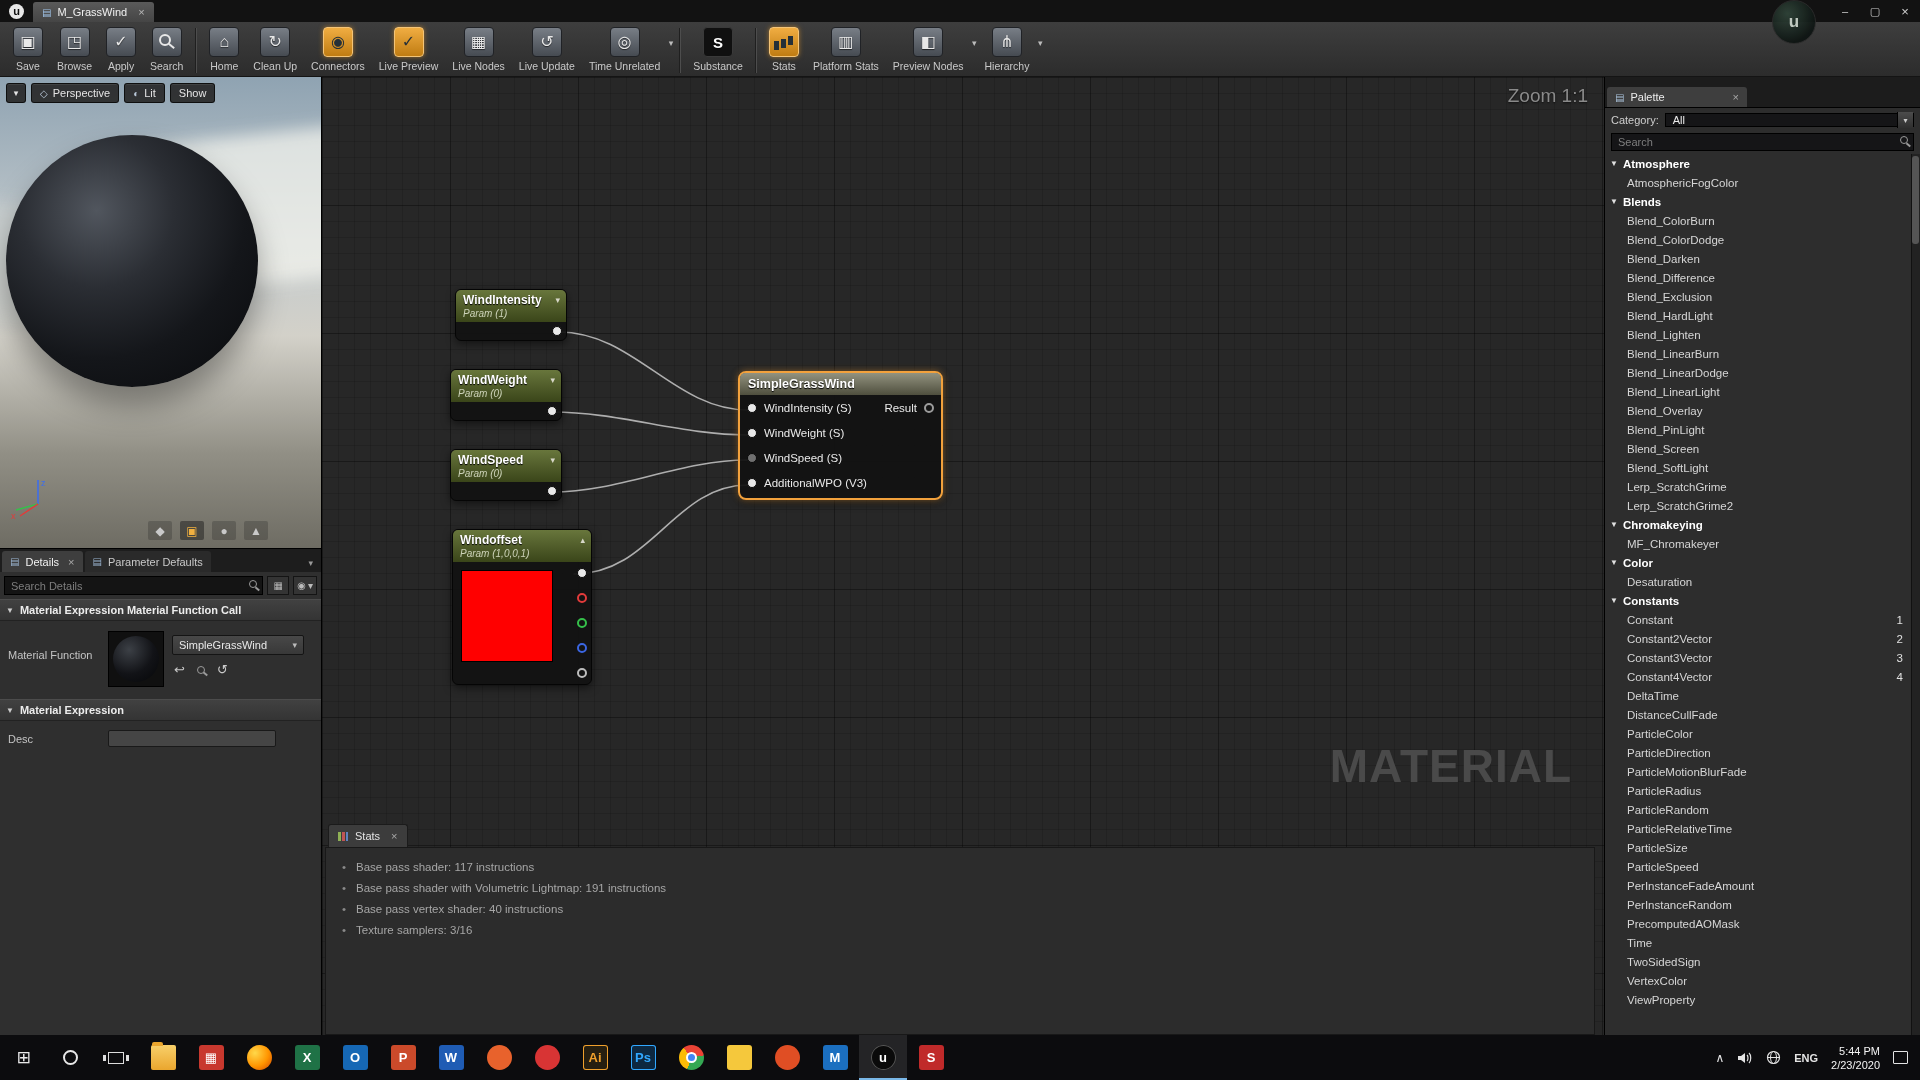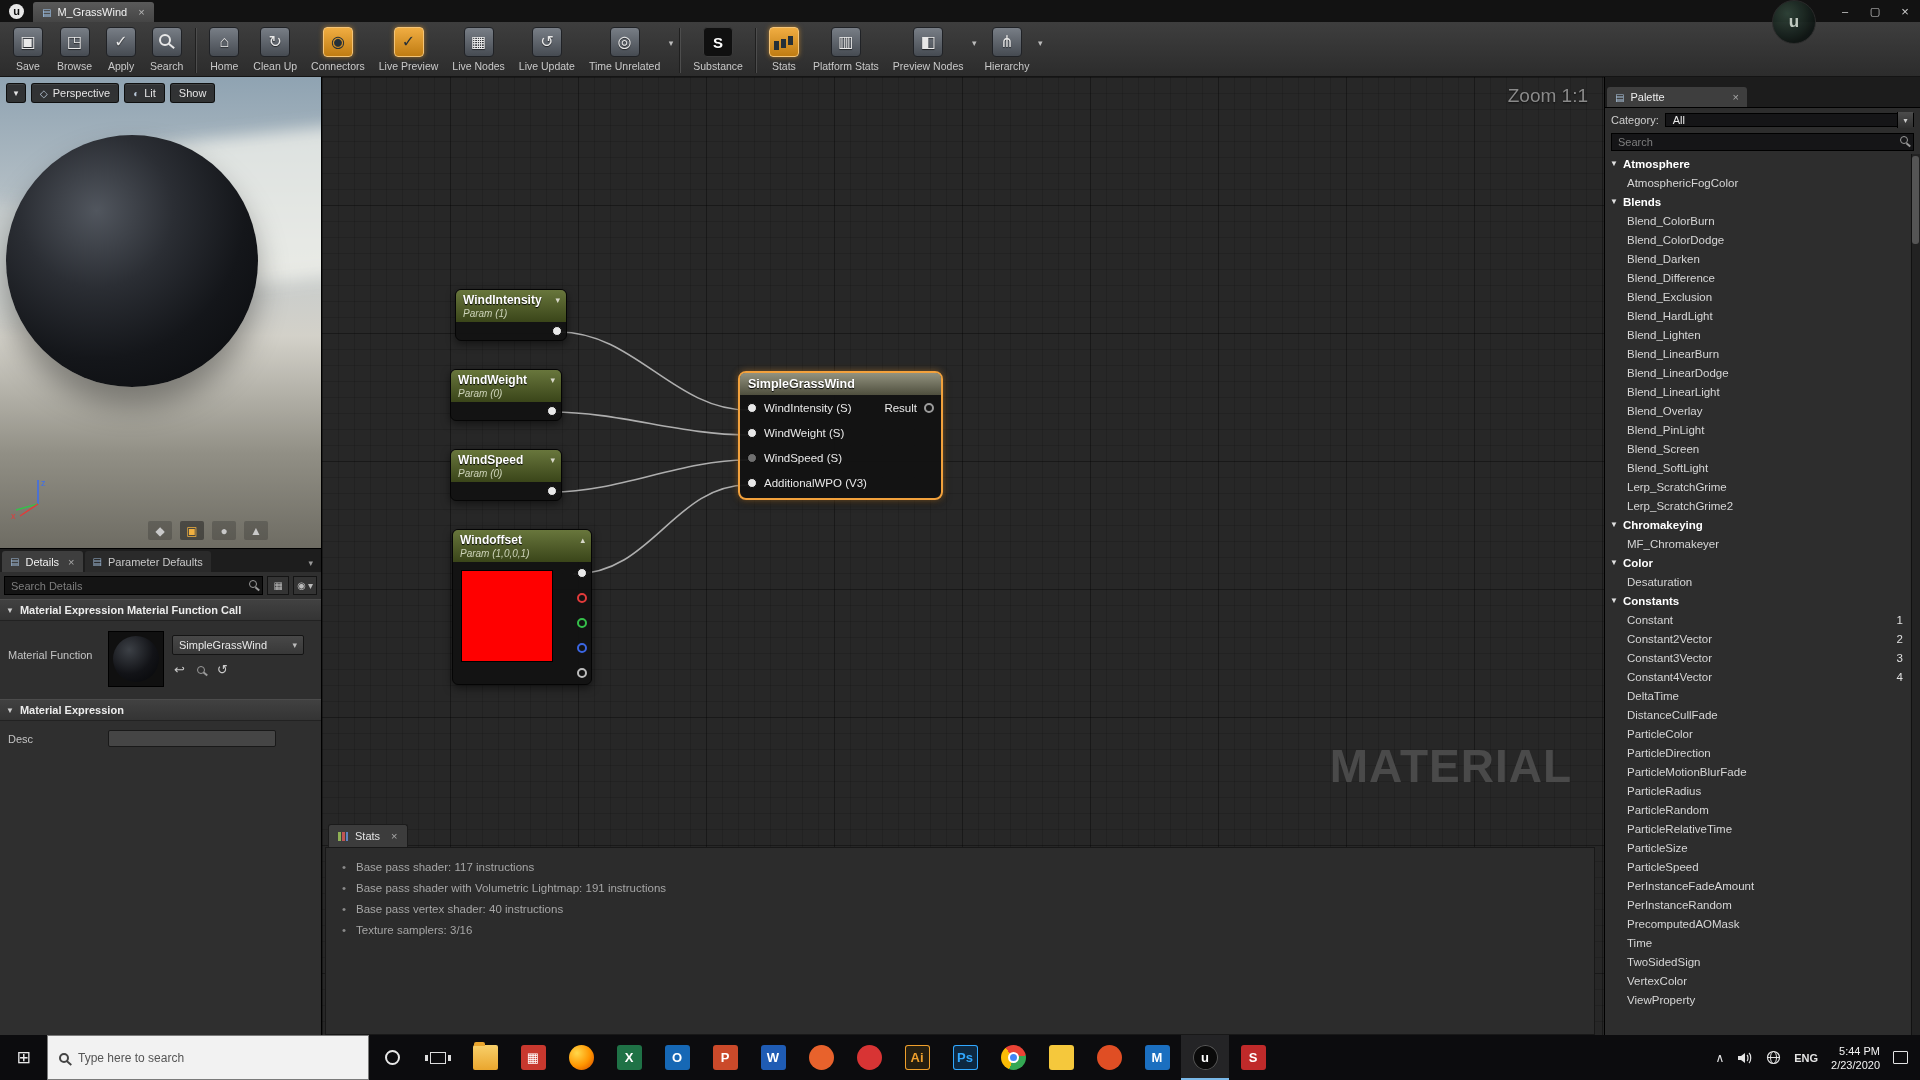--- a/index.html
+++ b/index.html
@@ -686,24 +686,20 @@
             <div class="pal-scroll">
               <div class="pal-thumb"></div>
             </div>
           </div>
       </div>
     </div>
   </div>
 
   <div class="taskbar">
     <div class="tb-start">⊞</div>
-    <div class="tb-search">
-      <span class="tmag"></span>
-      <input placeholder="Type here to search" style="">
-    </div>
     <div class="tb-btn">
         <span class="cring"></span>
       </div>
     <div class="tb-btn">
         <span class="tvicon"></span>
       </div>
     <div class="tb-apps">
         <div class="app">
           <div class="aicon folder"></div>
         </div>

